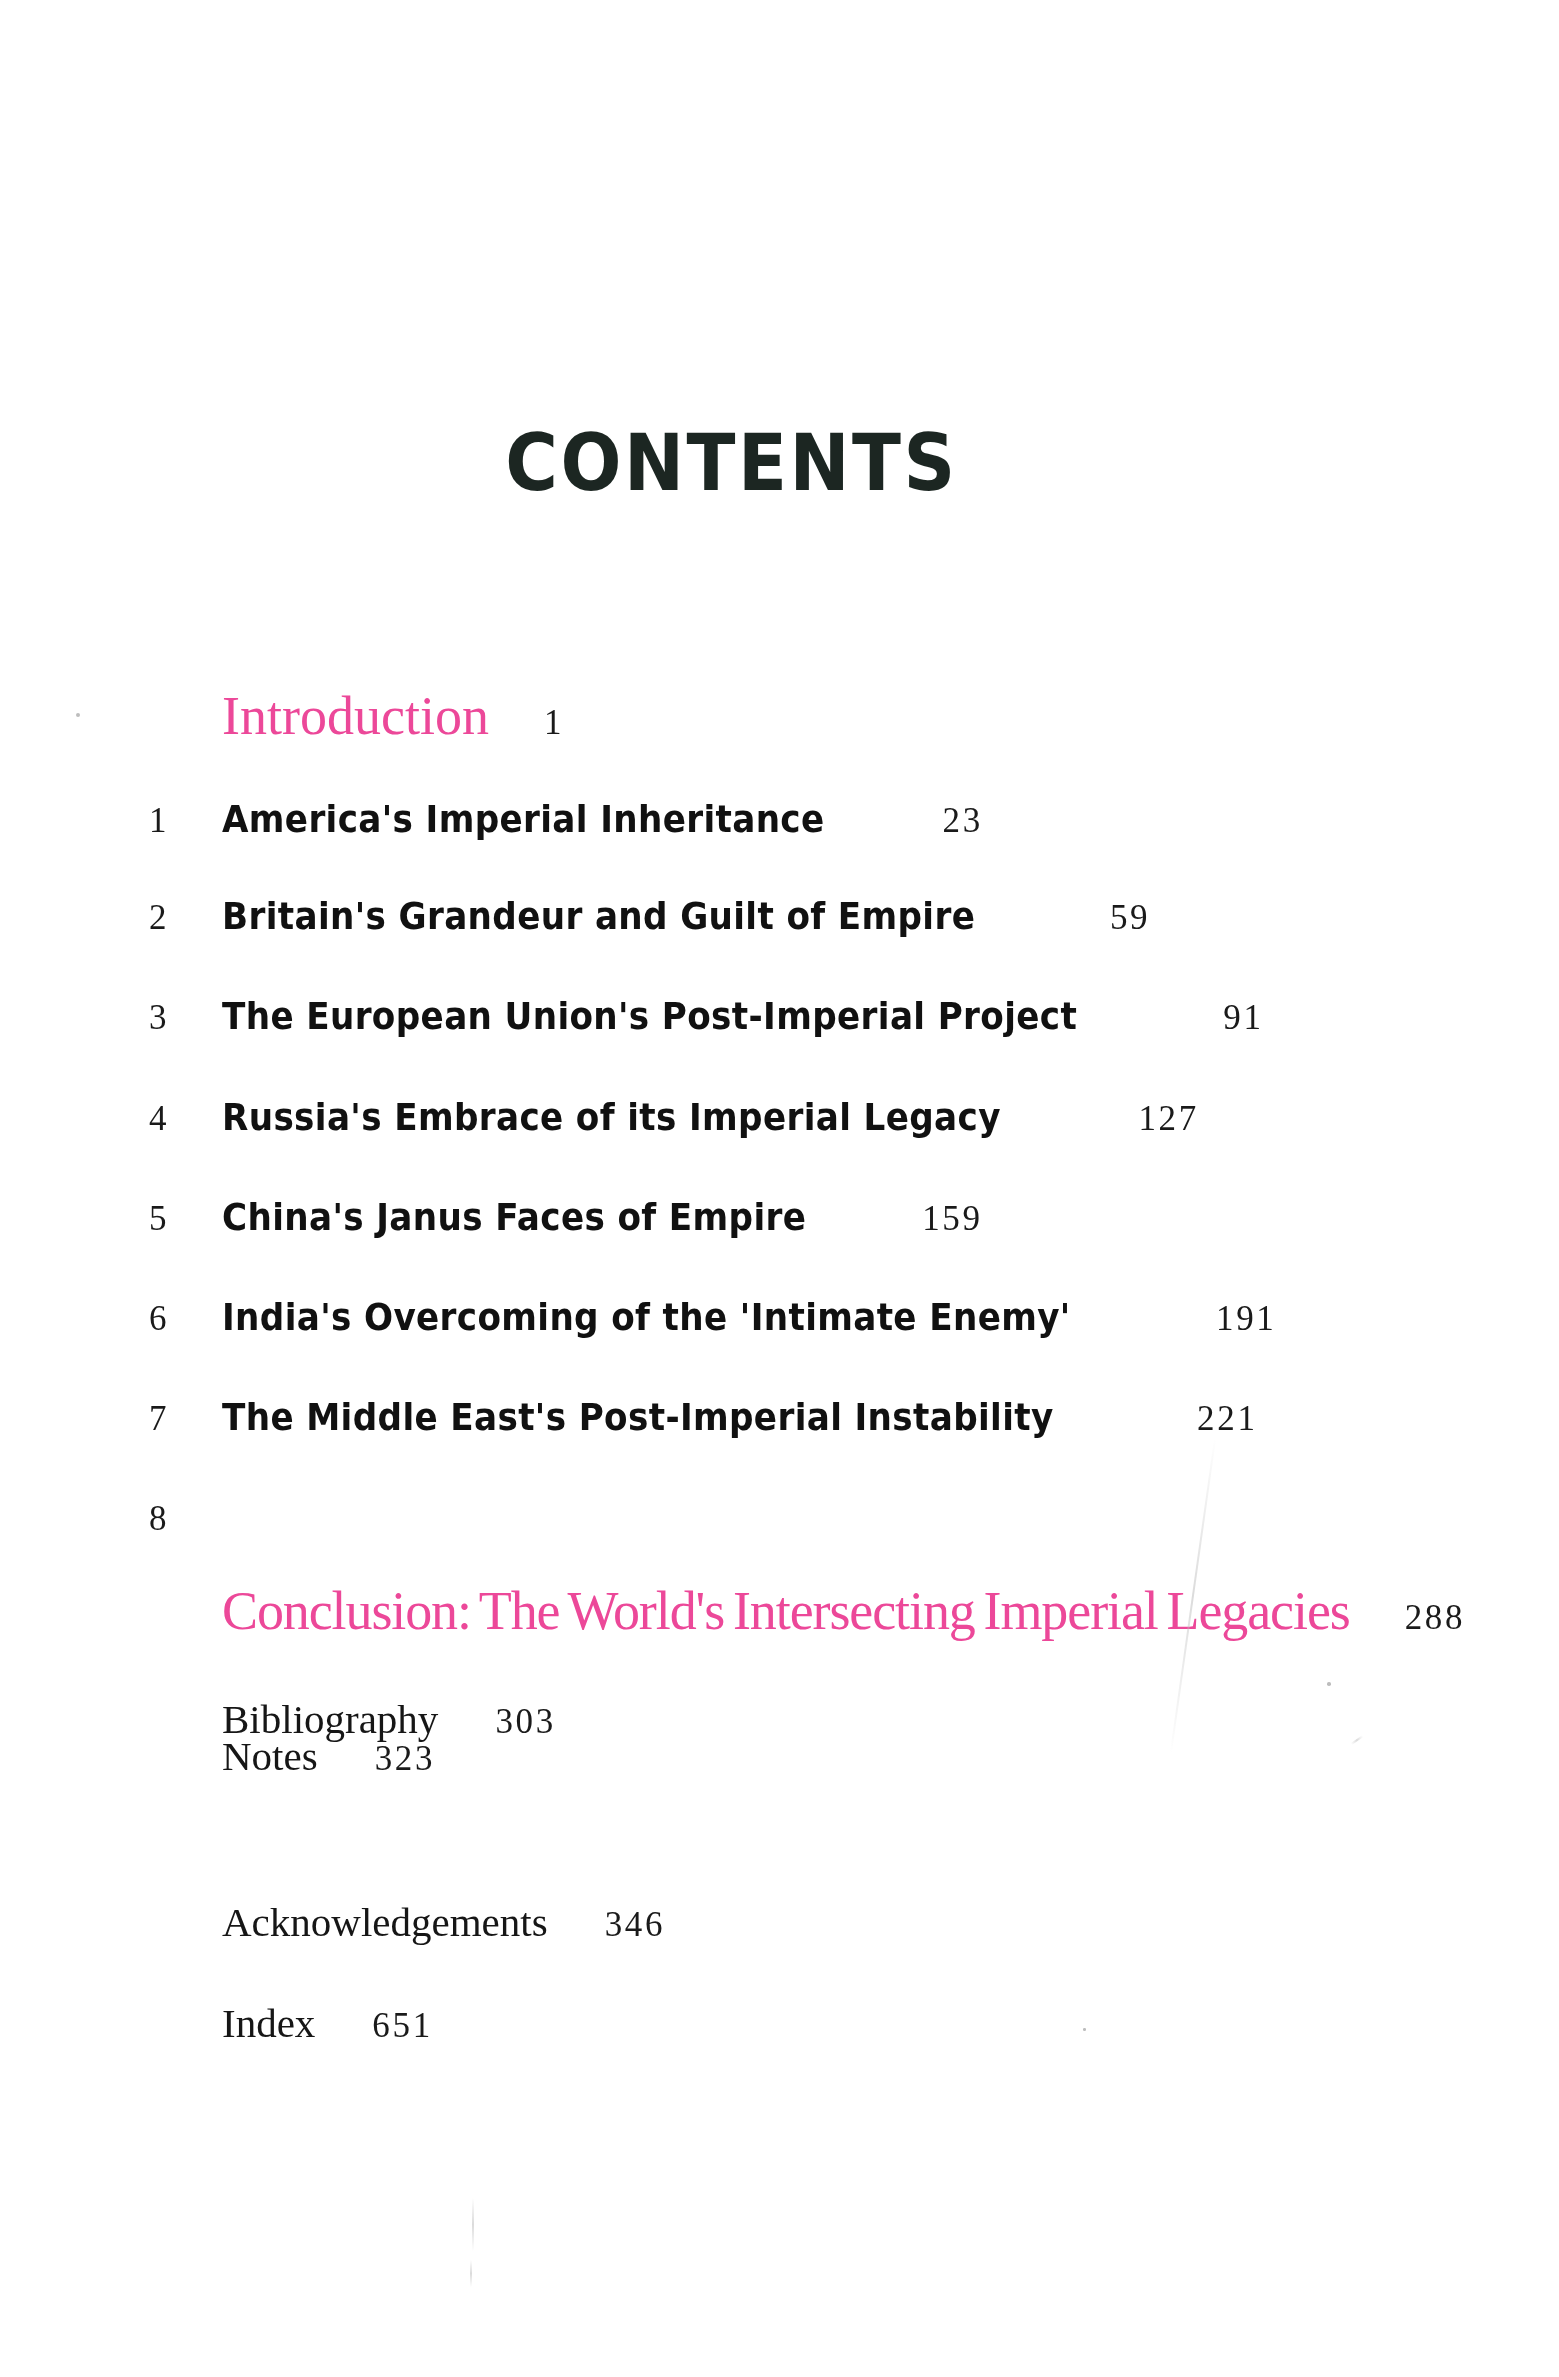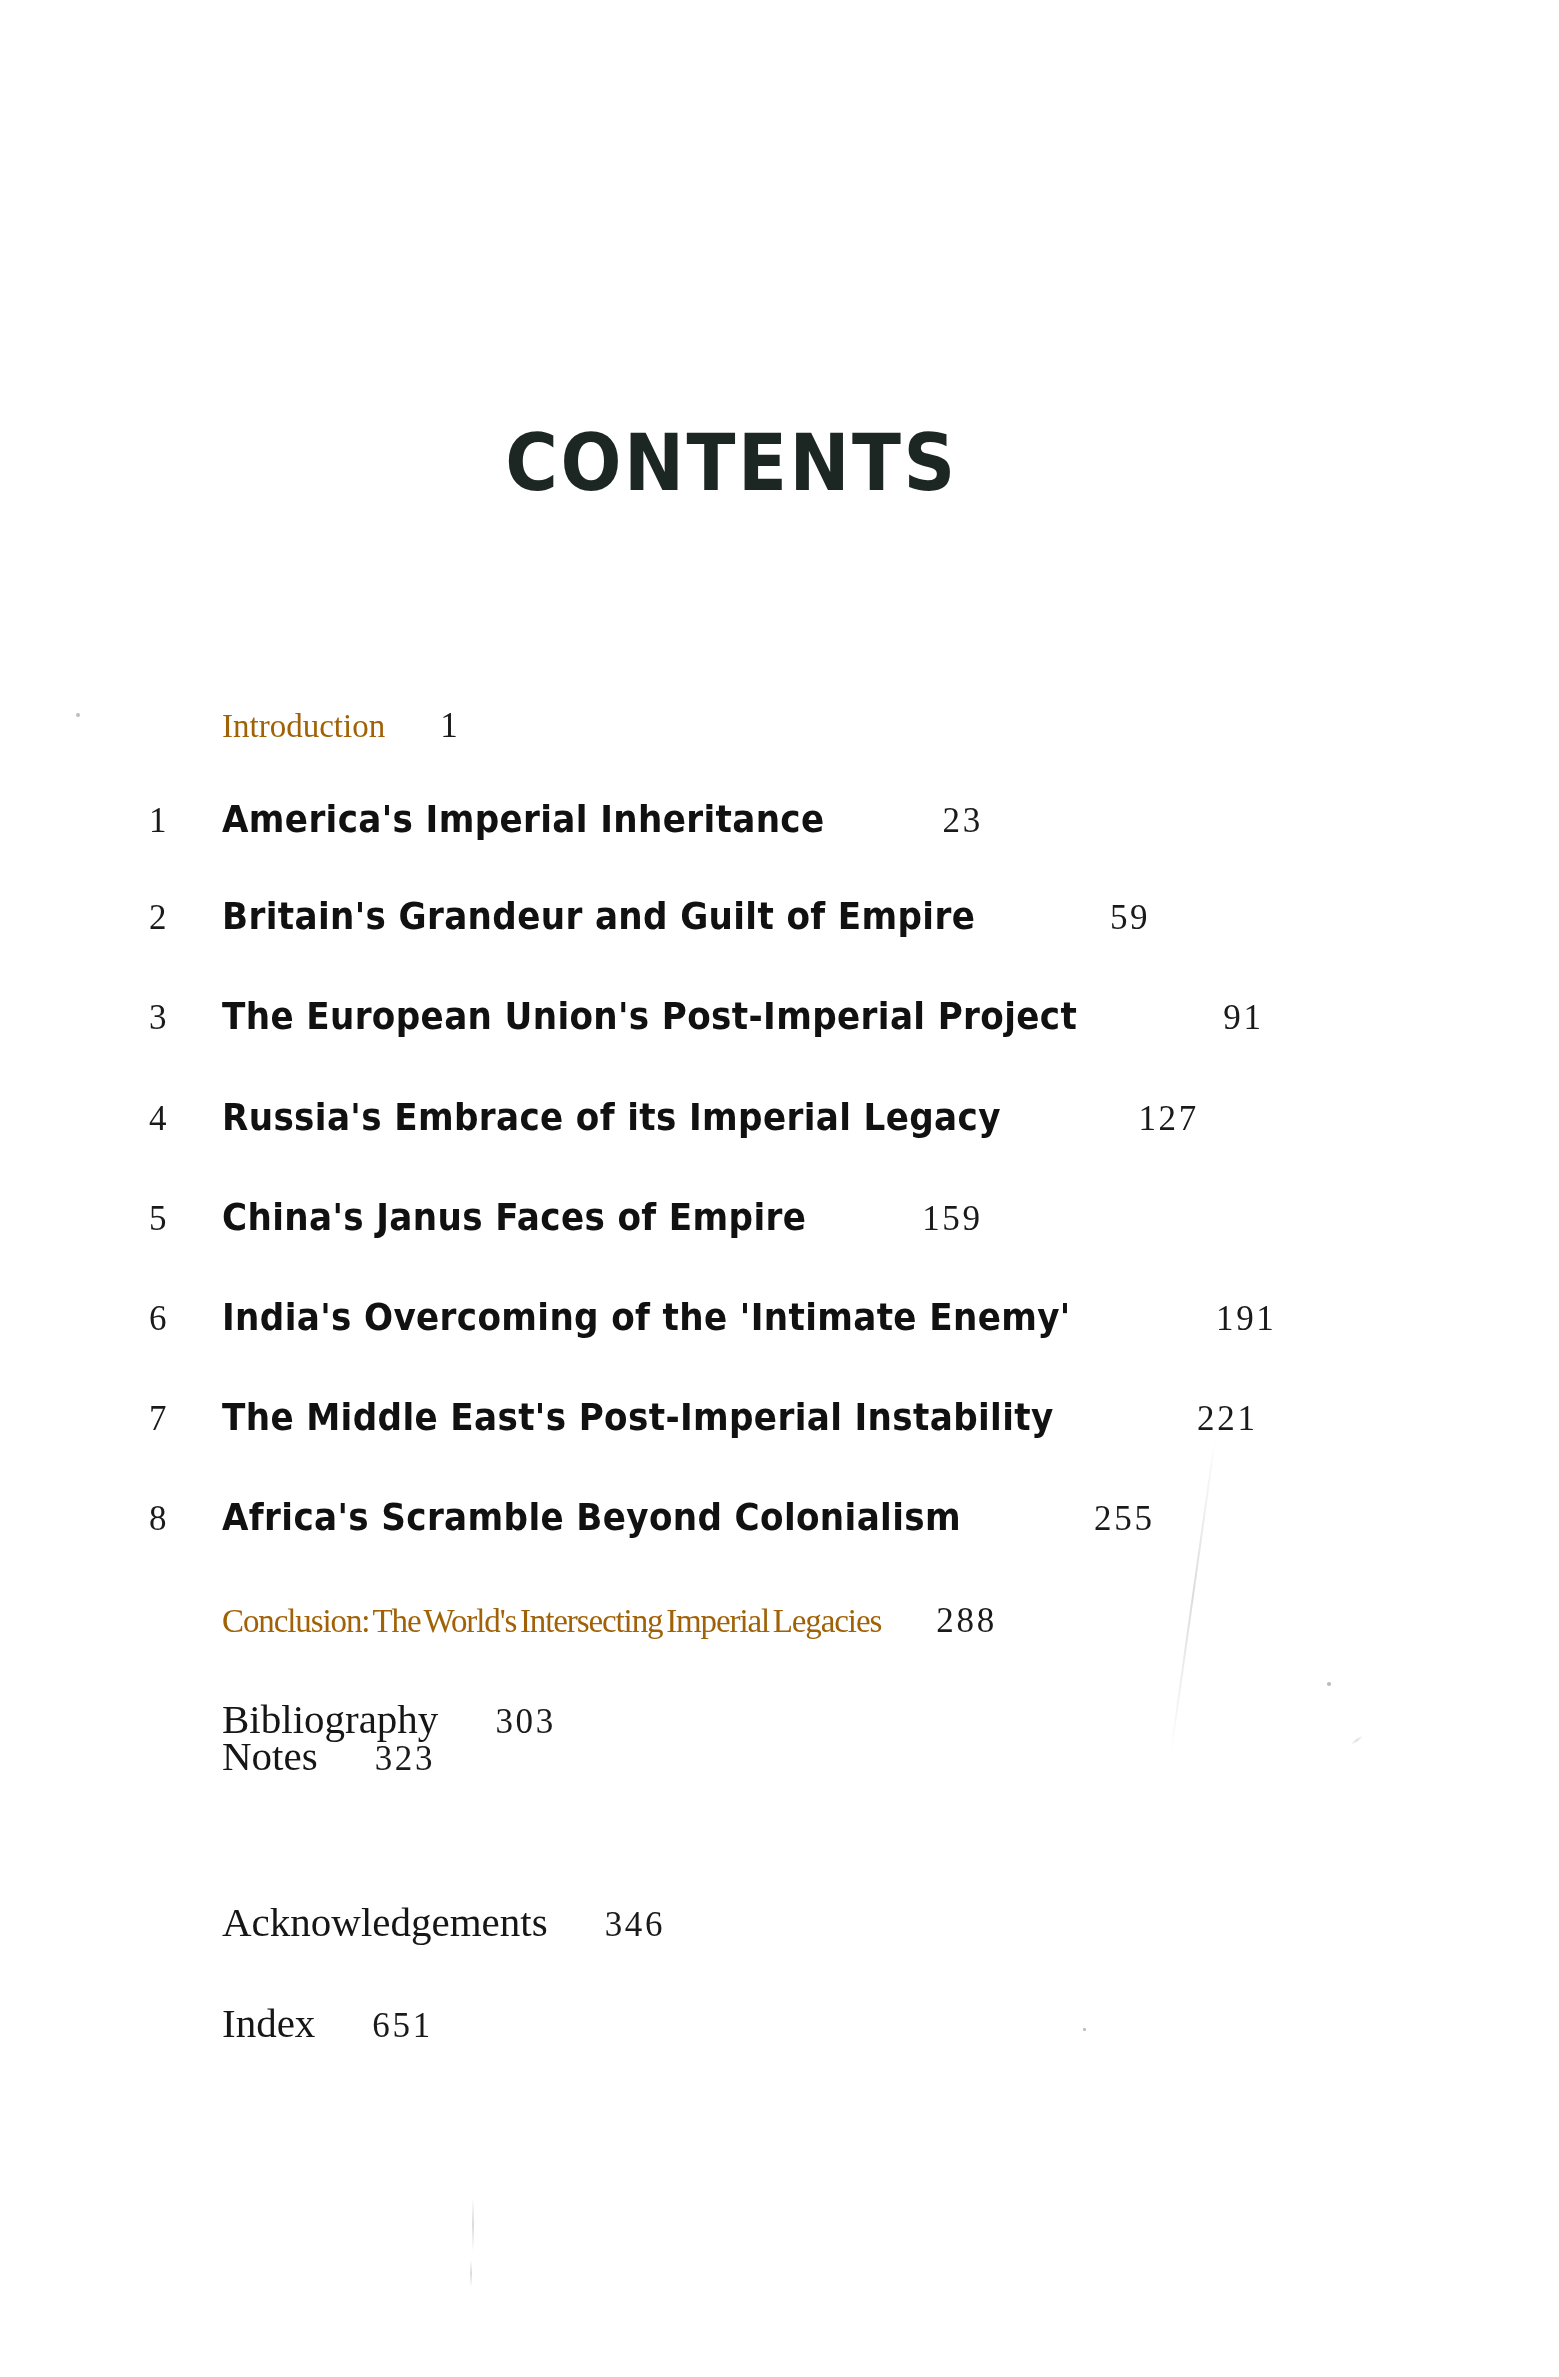--- a/index.html
+++ b/index.html
@@ -84,22 +84,22 @@
       font-size: 38px;
       letter-spacing: 0.4px;
       color: #111;
       transform: scaleX(0.9);
       transform-origin: 0 100%;
     }
     .chapter .page-num { margin-left: 51px; }
     
     .roman .label {
       font-family: "Liberation Serif", serif;
-      font-size: 33px;
-      color: #a16207;
+      font-size: 54px;
+      color: #ec4899;
     }
     .roman.tight .label {
       letter-spacing: -1.1px;
       word-spacing: -3.5px;
     }
     
     .italic .label {
       font-family: "Liberation Serif", serif;
       font-size: 41px;
       color: #161616;
@@ -186,24 +186,20 @@
     <li class="row chapter" style="top:1365px;">
       <span class="num">7</span>
       <span class="entry">
         <span class="label">The Middle East's Post-Imperial Instability</span>
         <span class="page-num">221</span>
       </span>
     </li>
 
     <li class="row chapter" style="top:1465px;">
       <span class="num">8</span>
-      <span class="entry">
-        <span class="label">Africa's Scramble Beyond Colonialism</span>
-        <span class="page-num">255</span>
-      </span>
     </li>
 
     <li class="row roman tight" style="top:1567px;">
       <span class="num"></span>
       <span class="entry">
         <span class="label">Conclusion: The World's Intersecting Imperial Legacies</span>
         <span class="page-num">288</span>
       </span>
     </li>
 

